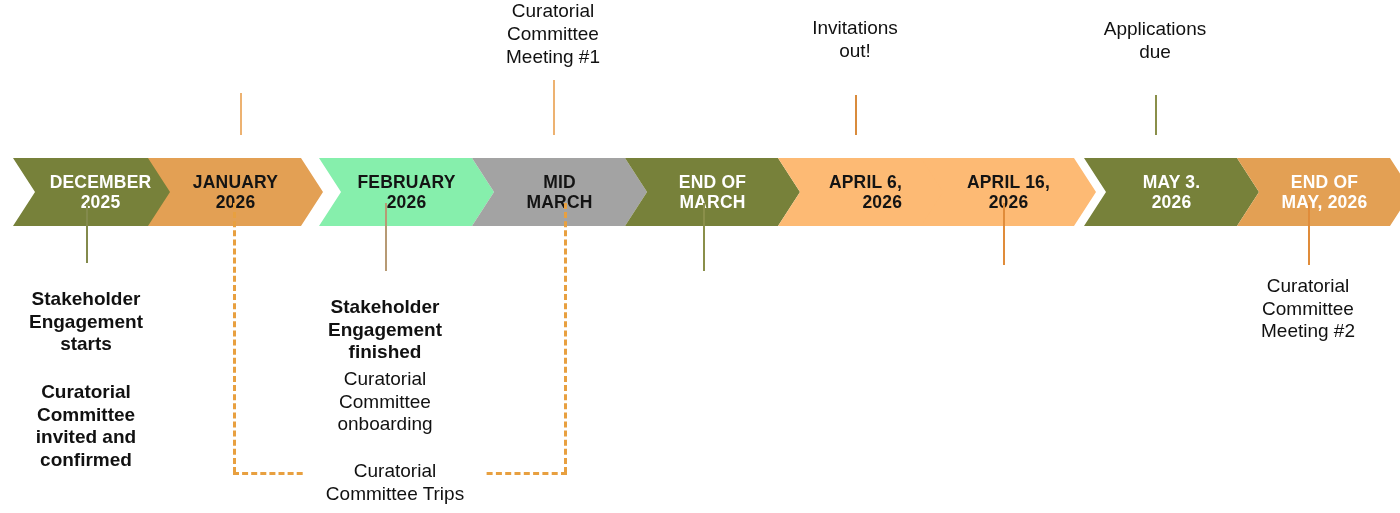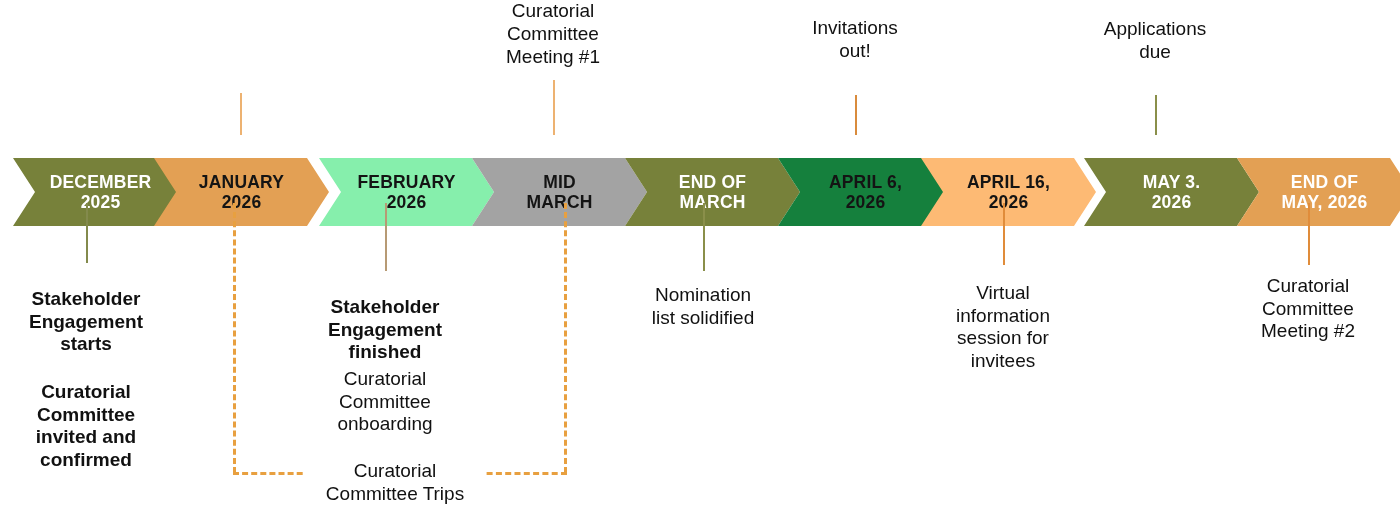--- a/index.html
+++ b/index.html
@@ -57,41 +57,41 @@
 
 <div id="stage">
 
   <div class="band">
 
     <div class="chev light" style="left: 13px; width: 175px; background: rgb(119, 129, 58); clip-path: polygon(0px 0px, calc(100% - 22px) 0px, 100% 50%, calc(100% - 22px) 100%, 0px 100%, 22px 50%);">
       <span class="lbl">DECEMBER
 2025</span>
     </div>
 
-    <div class="chev dark" style="left: 154px; width: 175px; background: rgb(227, 160, 84); clip-path: polygon(0px 0px, calc(100% - 22px) 0px, 100% 50%, calc(100% - 22px) 100%, 0px 100%, 22px 50%);">
+    <div class="chev dark" style="left: 148px; width: 175px; background: rgb(227, 160, 84); clip-path: polygon(0px 0px, calc(100% - 22px) 0px, 100% 50%, calc(100% - 22px) 100%, 0px 100%, 22px 50%);">
       <span class="lbl">JANUARY
 2026</span>
     </div>
 
     <div class="chev dark" style="left: 319px; width: 175px; background: #86efac; clip-path: polygon(0px 0px, calc(100% - 22px) 0px, 100% 50%, calc(100% - 22px) 100%, 0px 100%, 22px 50%);">
       <span class="lbl">FEBRUARY
 2026</span>
     </div>
 
     <div class="chev dark" style="left: 472px; width: 175px; background: #a3a3a3; clip-path: polygon(0px 0px, calc(100% - 22px) 0px, 100% 50%, calc(100% - 22px) 100%, 0px 100%, 22px 50%);">
       <span class="lbl">MID
 MARCH</span>
     </div>
 
     <div class="chev light" style="left: 625px; width: 175px; background: rgb(119, 129, 58); clip-path: polygon(0px 0px, calc(100% - 22px) 0px, 100% 50%, calc(100% - 22px) 100%, 0px 100%, 22px 50%);">
       <span class="lbl">END OF
 MARCH</span>
     </div>
 
-    <div class="chev dark" style="left: 778px; width: 175px; background: #15803d; clip-path: polygon(0px 0px, calc(100% - 22px) 0px, 100% 50%, calc(100% - 22px) 100%, 0px 100%, 22px 50%);">
+    <div class="chev dark" style="left: 778px; width: 175px; background: #fdba74; clip-path: polygon(0px 0px, calc(100% - 22px) 0px, 100% 50%, calc(100% - 22px) 100%, 0px 100%, 22px 50%); text-align: right;">
       <span class="lbl">APRIL 6,
 2026</span>
     </div>
 
     <div class="chev dark" style="left: 921px; width: 175px; background: #fdba74; clip-path: polygon(0px 0px, calc(100% - 22px) 0px, 100% 50%, calc(100% - 22px) 100%, 0px 100%, 22px 50%);">
       <span class="lbl">APRIL 16,
 2026</span>
     </div>
 
     <div class="chev light" style="left: 1084px; width: 175px; background: rgb(119, 129, 58); clip-path: polygon(0px 0px, calc(100% - 22px) 0px, 100% 50%, calc(100% - 22px) 100%, 0px 100%, 22px 50%);">
@@ -143,27 +143,21 @@
 confirmed</div>
 
   <div class="cap b" style="left:305px;top:284px;width:160px;">Stakeholder
 Engagement
 finished</div>
 
   <div class="cap" style="left:305px;top:368px;width:160px;">Curatorial
 Committee
 onboarding</div>
 
-  <div class="cap" style="left:613px;top:284px;width:180px;">Nomination
-list solidified</div>
 
-  <div class="cap" style="left:918px;top:282px;width:170px;">Virtual
-information
-session for
-invitees</div>
 
   <div class="cap" style="left:1223px;top:275px;width:170px;">Curatorial
 Committee
 Meeting #2</div>
 
   <div class="cap" style="left:305px;top:460px;width:180px;background:#ffffff;">Curatorial
 Committee Trips</div>
 
 </div>
 

